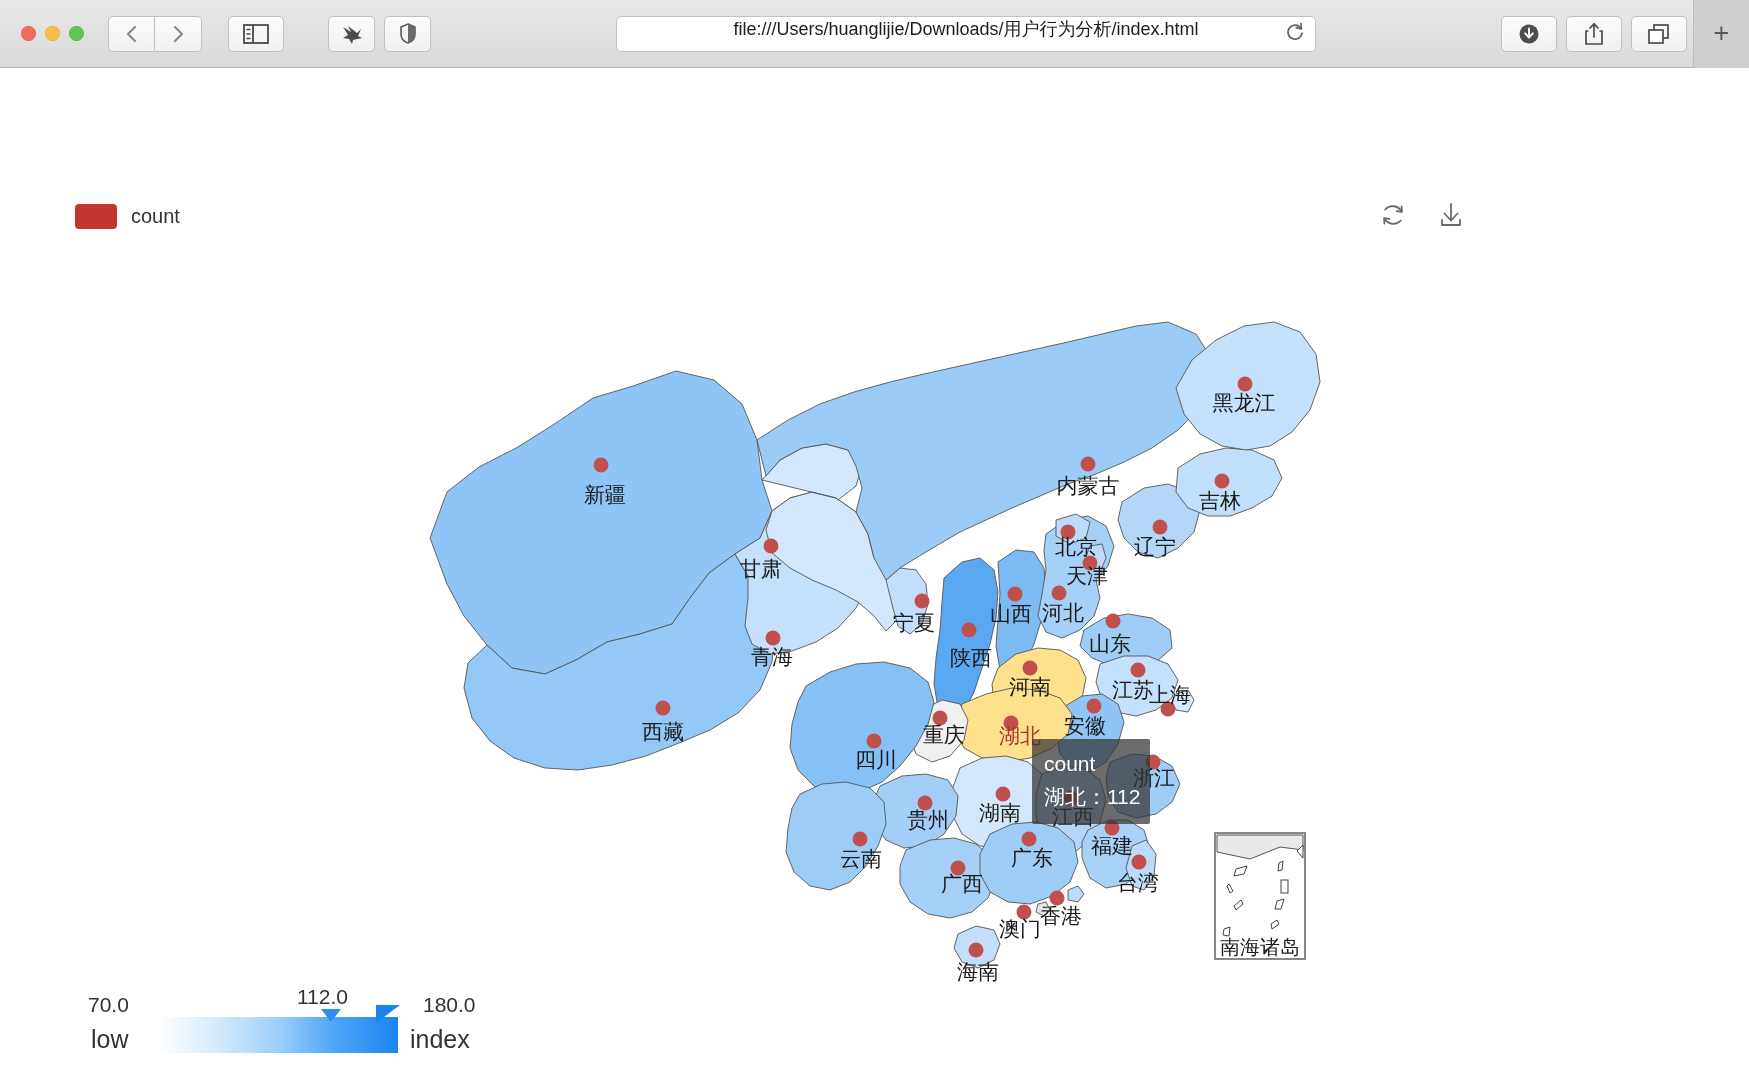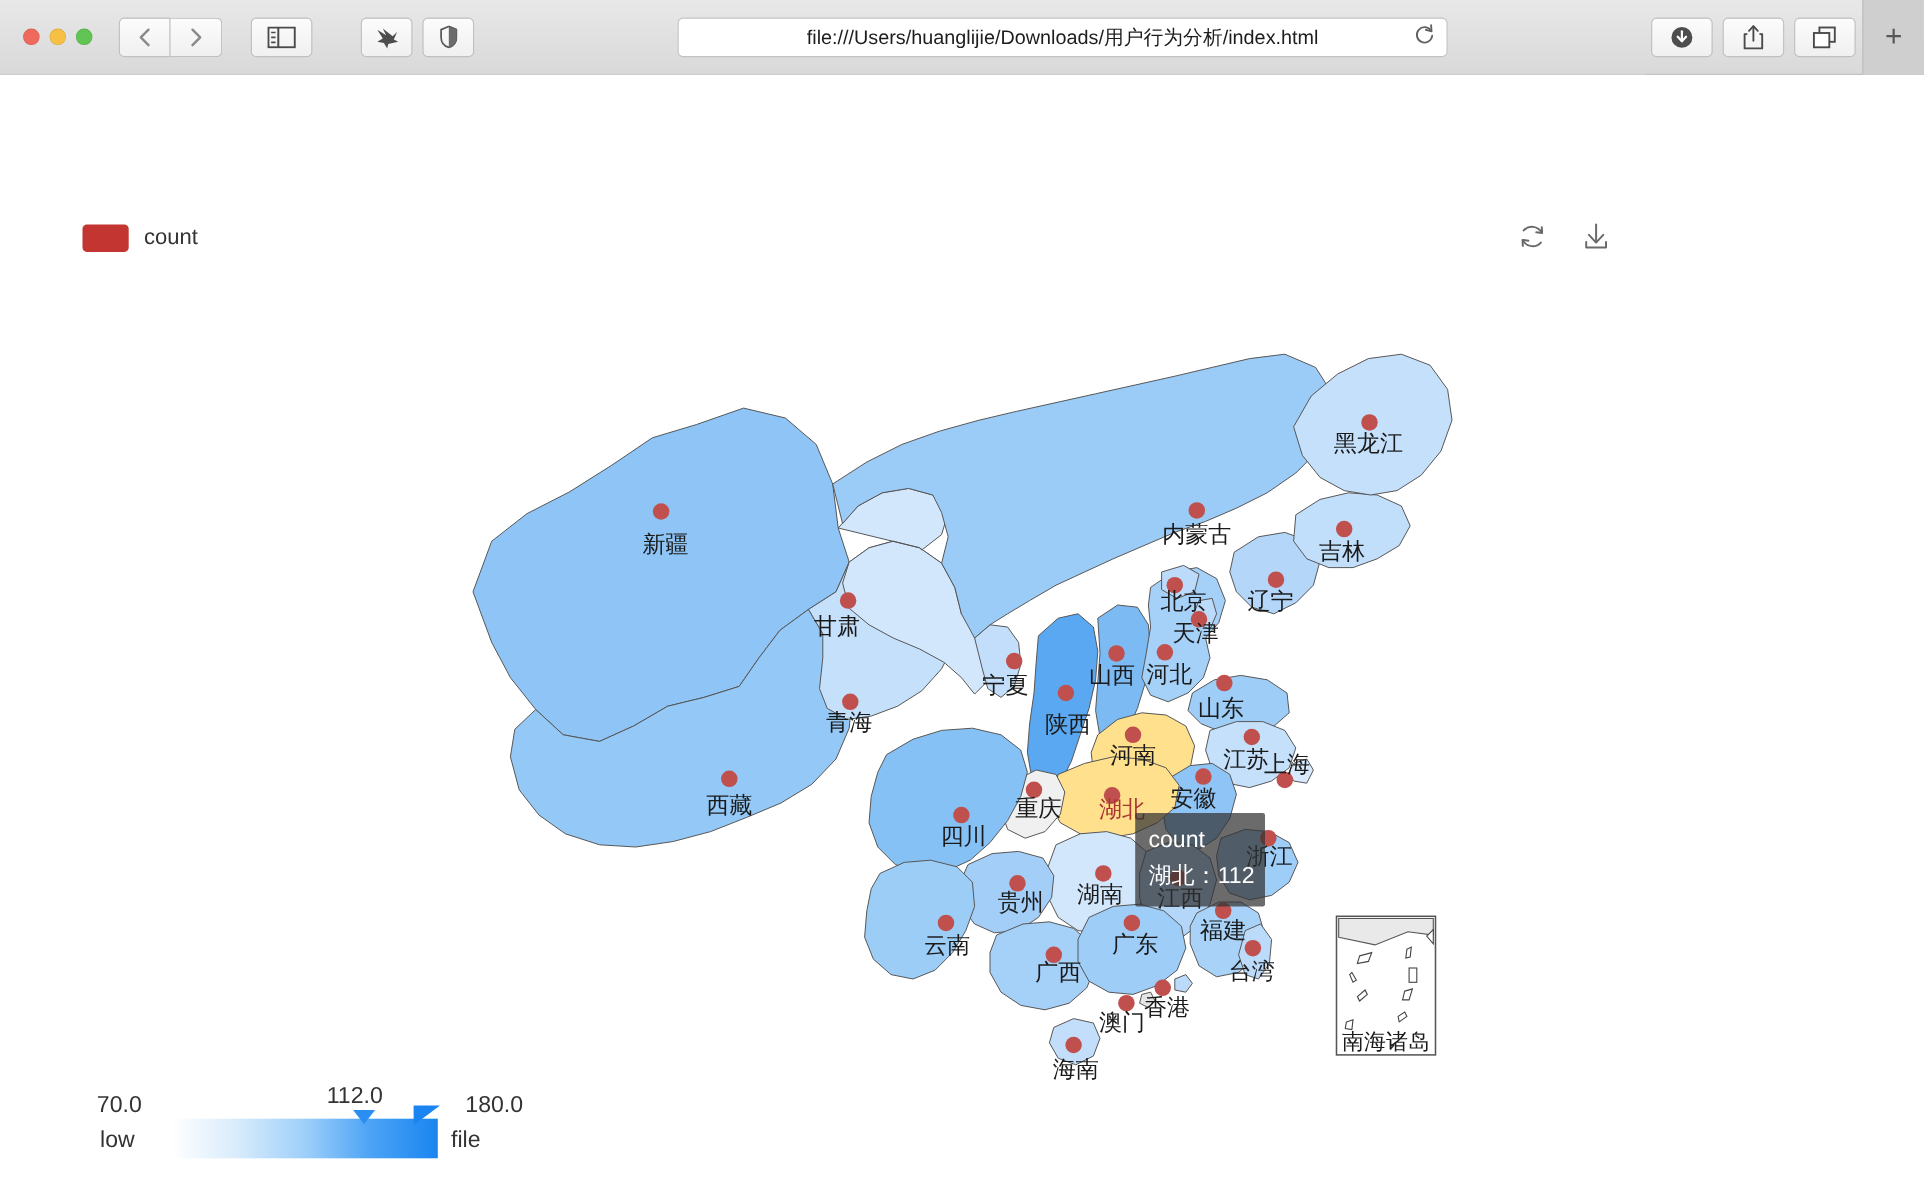--- a/index.html
+++ b/index.html
@@ -34,21 +34,21 @@
   }
   .tb-group.joined .tb-btn:first-child { border-radius: 5px 0 0 5px; }
   .tb-group.joined .tb-btn:last-child  { border-radius: 0 5px 5px 0; border-left: none; }
   .tb-btn.single { border-radius: 5px; }
   .tb-btn svg { display: block; }
 
   .url-wrap { flex: 1; display: flex; justify-content: center; padding: 0 18px; }
   .url-bar {
     width: 700px; height: 36px; background: #fff;
     border: 1px solid #c3c3c3; border-radius: 5px;
-    display: flex; align-items: center; justify-content: center;
+    display: flex; align-items: flex-start; justify-content: center;
     position: relative;
   }
   .url-text {
     font-size: 18px; color: #1d1d1d; white-space: nowrap;
     font-family: "Liberation Sans", "DejaVu Sans", sans-serif;
   }
   .reload-btn {
     position: absolute; right: 10px; top: 50%; transform: translateY(-50%);
     color: #636363;
   }
@@ -121,21 +121,21 @@
     position: absolute; left: 81px; top: 24px;
     width: 242px; height: 36px;
     background: linear-gradient(to right, #ffffff 0%, #d7ebfb 18%, #9ecffa 48%, #4ba3f5 80%, #1a85f0 100%);
   }
   .vm-min, .vm-max {
     position: absolute; font-size: 21px; color: #333; top: 0; margin-left: 13px;
   }
   .vm-min { left: 0; }
   .vm-max { left: 335px; }
   .vm-lowtxt, .vm-hightxt {
-    position: absolute; font-size: 21px; color: #333; top: 32px;
+    position: absolute; font-size: 25px; color: #333; top: 32px;
   }
   .vm-lowtxt  { left: 16px; }
   .vm-hightxt { left: 335px; }
   .vm-handle-val {
     position: absolute; left: 222px; top: -8px; font-size: 21px; color: #333;
   }
   .vm-handle {
     position: absolute; left: 246px; top: 16px;
     width: 0; height: 0;
     border-left: 10px solid transparent;
@@ -399,17 +399,17 @@
 
   <div class="visualmap">
     <div class="vm-row">
       <span class="vm-min">70.0</span>
       <span class="vm-handle-val">112.0</span>
       <span class="vm-max">180.0</span>
       <span class="vm-bar" style="background: linear-gradient(to right, rgb(255, 255, 255), rgb(215, 235, 251), rgb(158, 207, 250), rgb(75, 163, 245), rgb(26, 133, 240));"></span>
       <span class="vm-handle"></span>
       <span class="vm-endcap"></span>
       <span class="vm-lowtxt">low</span>
-      <span class="vm-hightxt">file</span>
+      <span class="vm-hightxt">index</span>
     </div>
   </div>
 
 </div>
 
 </body></html>

